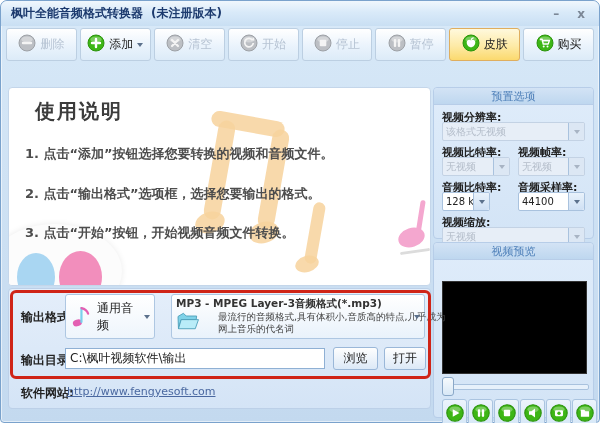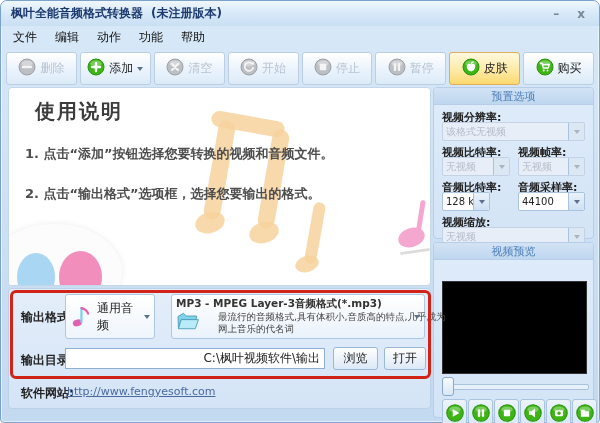--- a/index.html
+++ b/index.html
@@ -60,21 +60,21 @@
   .combo1-label{flex:1;font-size:12px;color:#222;}
   .combo2{position:absolute;left:170px;top:293px;width:254px;height:45px;box-sizing:border-box;
     background:linear-gradient(#ffffff,#e9f2fb);border:1px solid #aec7e2;border-radius:3px;
     padding:2px 12px 2px 4px;z-index:3;}
   .combo2-title{font-size:10.5px;font-weight:bold;color:#333;white-space:nowrap;}
   .combo2-row{display:flex;gap:18px;align-items:flex-start;}
   .combo2-desc{font-size:9.5px;color:#444;line-height:1.25;white-space:nowrap;}
   .combo2 .caret{position:absolute;right:4px;top:20px;}
   .text-input{position:absolute;left:64px;top:347px;width:260px;height:21px;box-sizing:border-box;
     border:1px solid #8fb0d4;background:#fff;font-size:12px;color:#222;padding:0 4px;z-index:3;
-    font-family:"DejaVu Sans","Liberation Sans",sans-serif;text-align:right;}
+    font-family:"DejaVu Sans","Liberation Sans",sans-serif;}
   .sm-btn{position:absolute;height:23px;box-sizing:border-box;background:linear-gradient(#fefefe,#dce9f7);
     border:1px solid #9ab7d8;border-radius:3px;font-size:12px;color:#222;z-index:3;
     display:flex;align-items:center;justify-content:center;}
   .btn-browse{left:332px;top:346px;width:45px;}
   .btn-open{left:383px;top:346px;width:42px;}
   .site-link{position:absolute;left:66px;top:384px;font-size:11px;color:#4a68a0;
     text-decoration:underline;z-index:3;}
   
   .gbox{position:absolute;left:432px;width:161px;box-sizing:border-box;
     background:linear-gradient(#dfecfa,#d3e4f6);border:1px solid #b7cde8;border-radius:4px;}
@@ -111,27 +111,20 @@
 
   <div class="titlebar">
     <span>枫叶全能音频格式转换器</span>
     <span>(未注册版本)</span>
     <span class="title-controls">
       <span class="win-ctl">–</span>
       <span class="win-ctl">x</span>
     </span>
   </div>
 
-  <div class="menubar">
-    <span class="menu-item">文件</span>
-    <span class="menu-item">编辑</span>
-    <span class="menu-item">动作</span>
-    <span class="menu-item">功能</span>
-    <span class="menu-item">帮助</span>
-  </div>
 
   <div class="toolbar">
     <div class="tb-btn disabled">
       <span>
         <svg width="18" height="18" viewBox="0 0 18 18">
             <circle cx="9" cy="9" r="8" fill="#bcbfc4" stroke="#9da1a6"></circle>
             <ellipse cx="9" cy="5.4" rx="5.6" ry="3" fill="#fff" opacity=".35"></ellipse>
             <path d="M5 9h8" stroke="#f4f4f4" stroke-width="2.4" stroke-linecap="round"></path>
           </svg>
       </span>
@@ -232,20 +225,21 @@
       <div class="oval-pink"></div>
     </div>
     <div class="deco" style="right:-6px;top:112px;width:40px;height:60px;">
       <div class="pnote-stem" style="left:22px;top:0;"></div>
       <div class="pnote-head" style="left:2px;top:28px;"></div>
       <div class="pnote-shadow" style="left:4px;top:50px;"></div>
     </div>
     <div class="inst-heading">使用说明</div>
     <div class="inst-step step1">1. 点击“添加”按钮选择您要转换的视频和音频文件。</div>
     <div class="inst-step step2">2. 点击“输出格式”选项框，选择您要输出的格式。</div>
+    <div class="inst-step step3">3. 点击“开始”按钮，开始视频音频文件转换。</div>
   </div>
 
   <div class="output-box"></div>
   <div class="red-rect"></div>
 
   <div class="fld-label" style="left:20px;top:308px;">输出格式:</div>
 
   <div class="combo1">
     <span>
       <svg width="24" height="28" viewBox="0 0 26 30">

